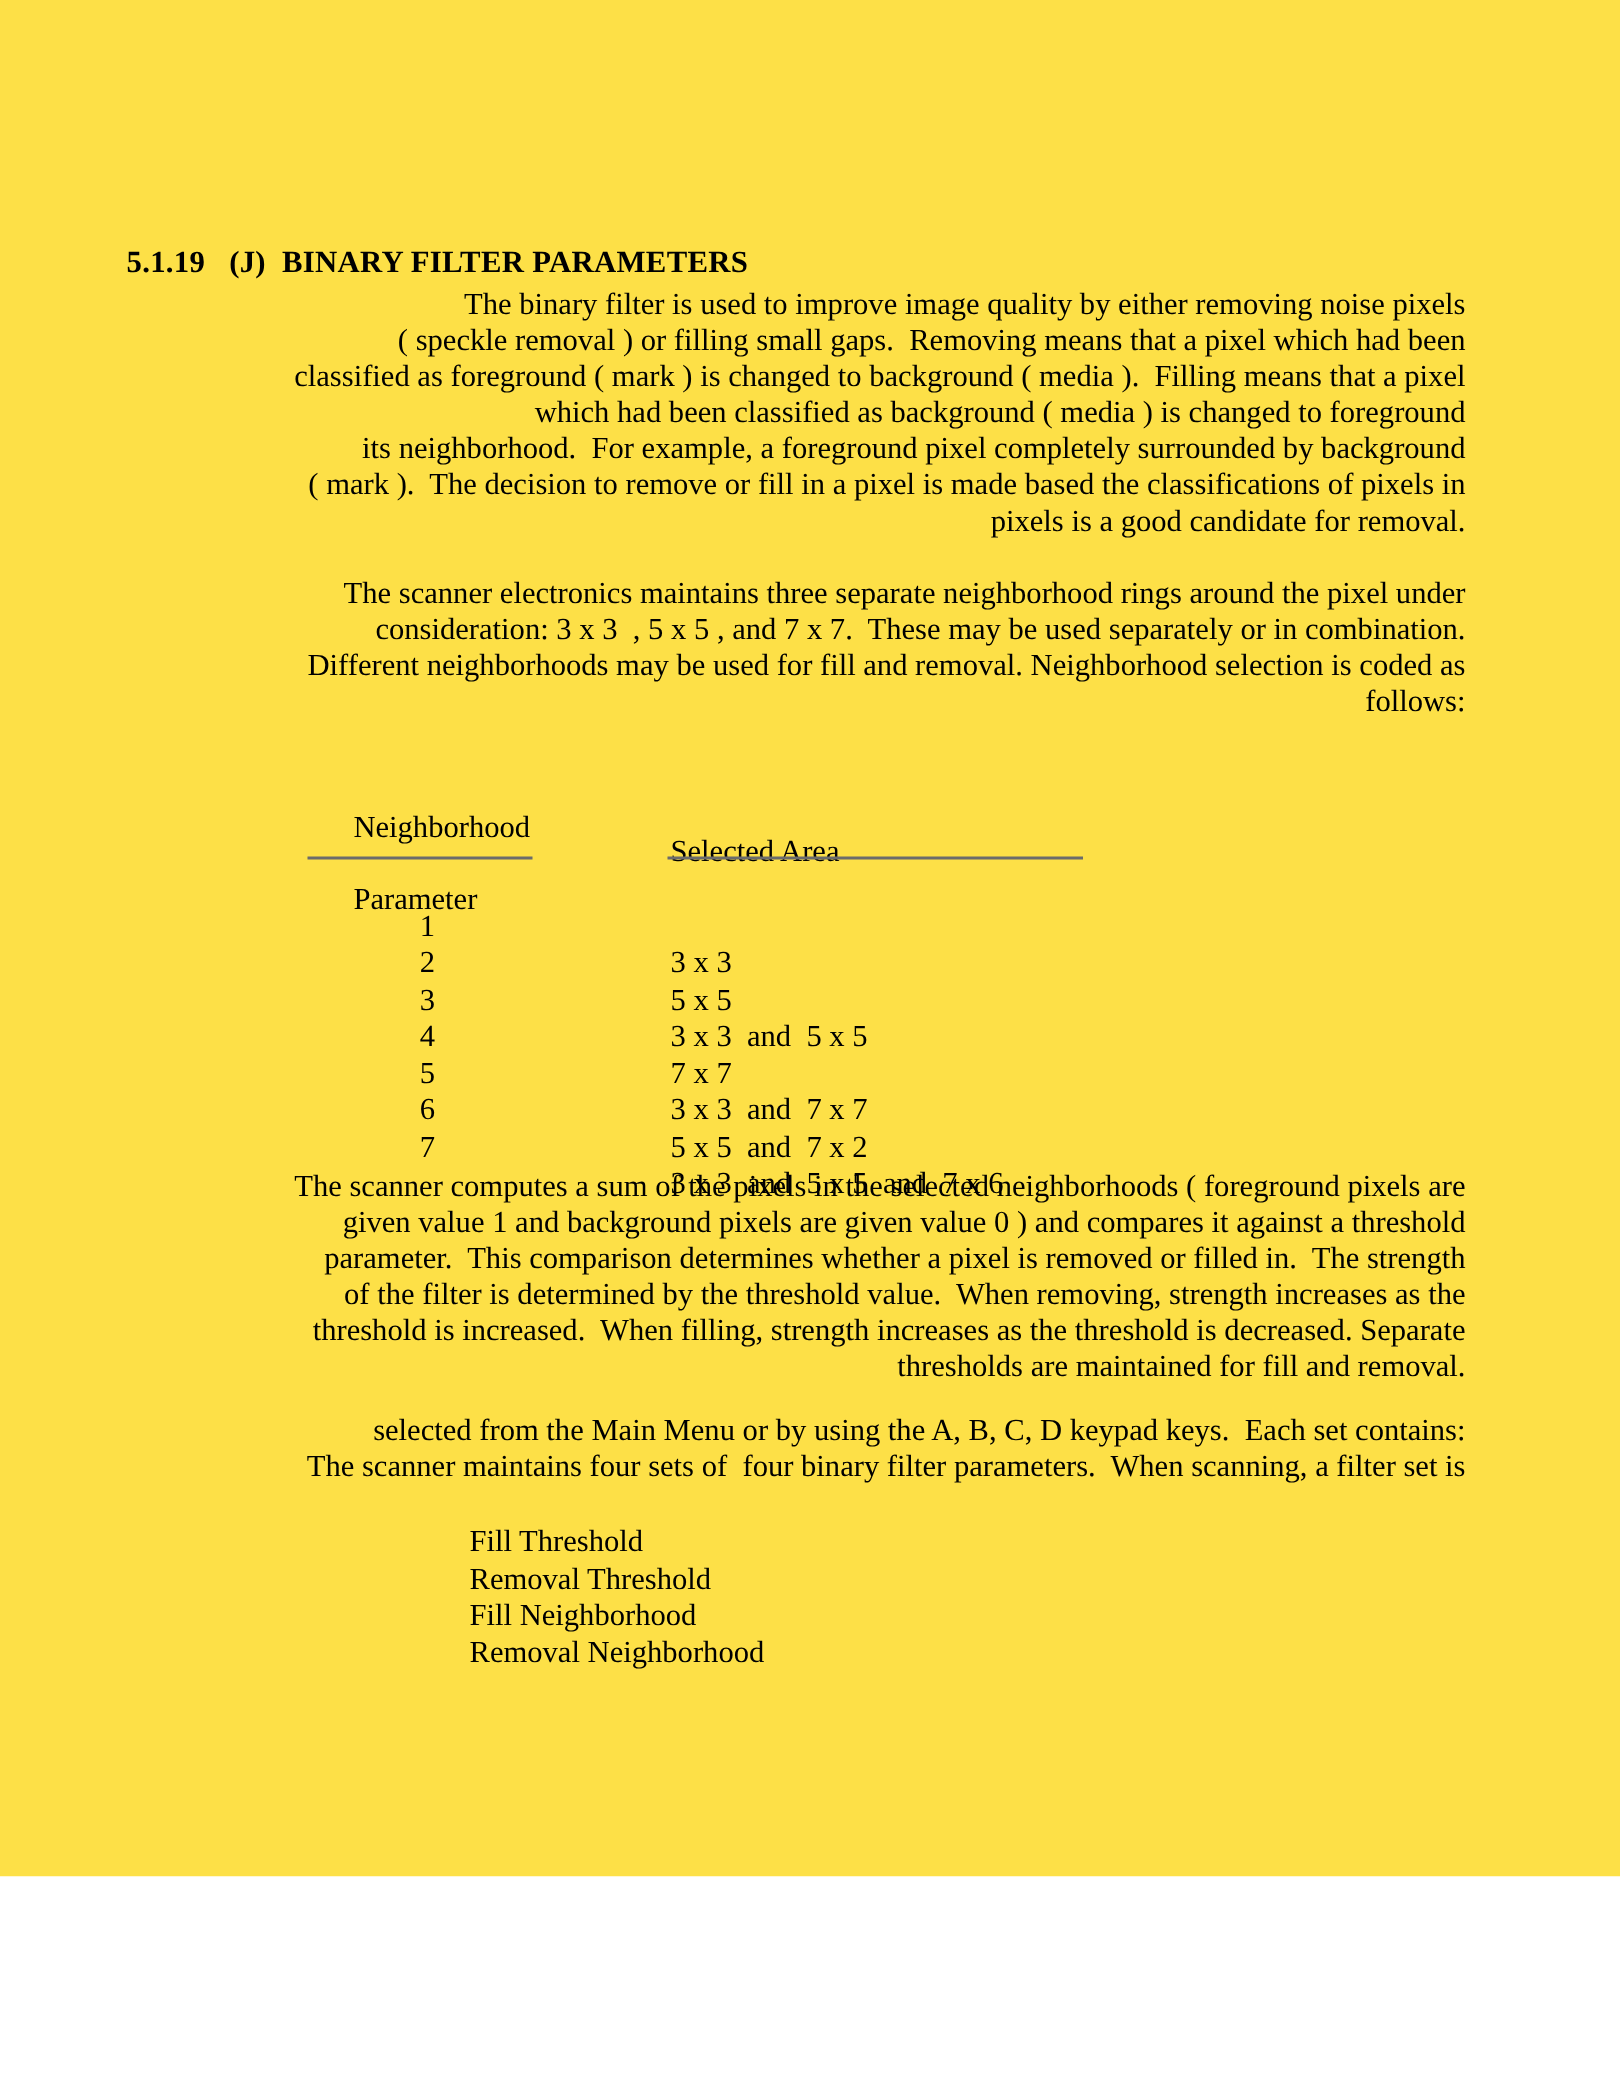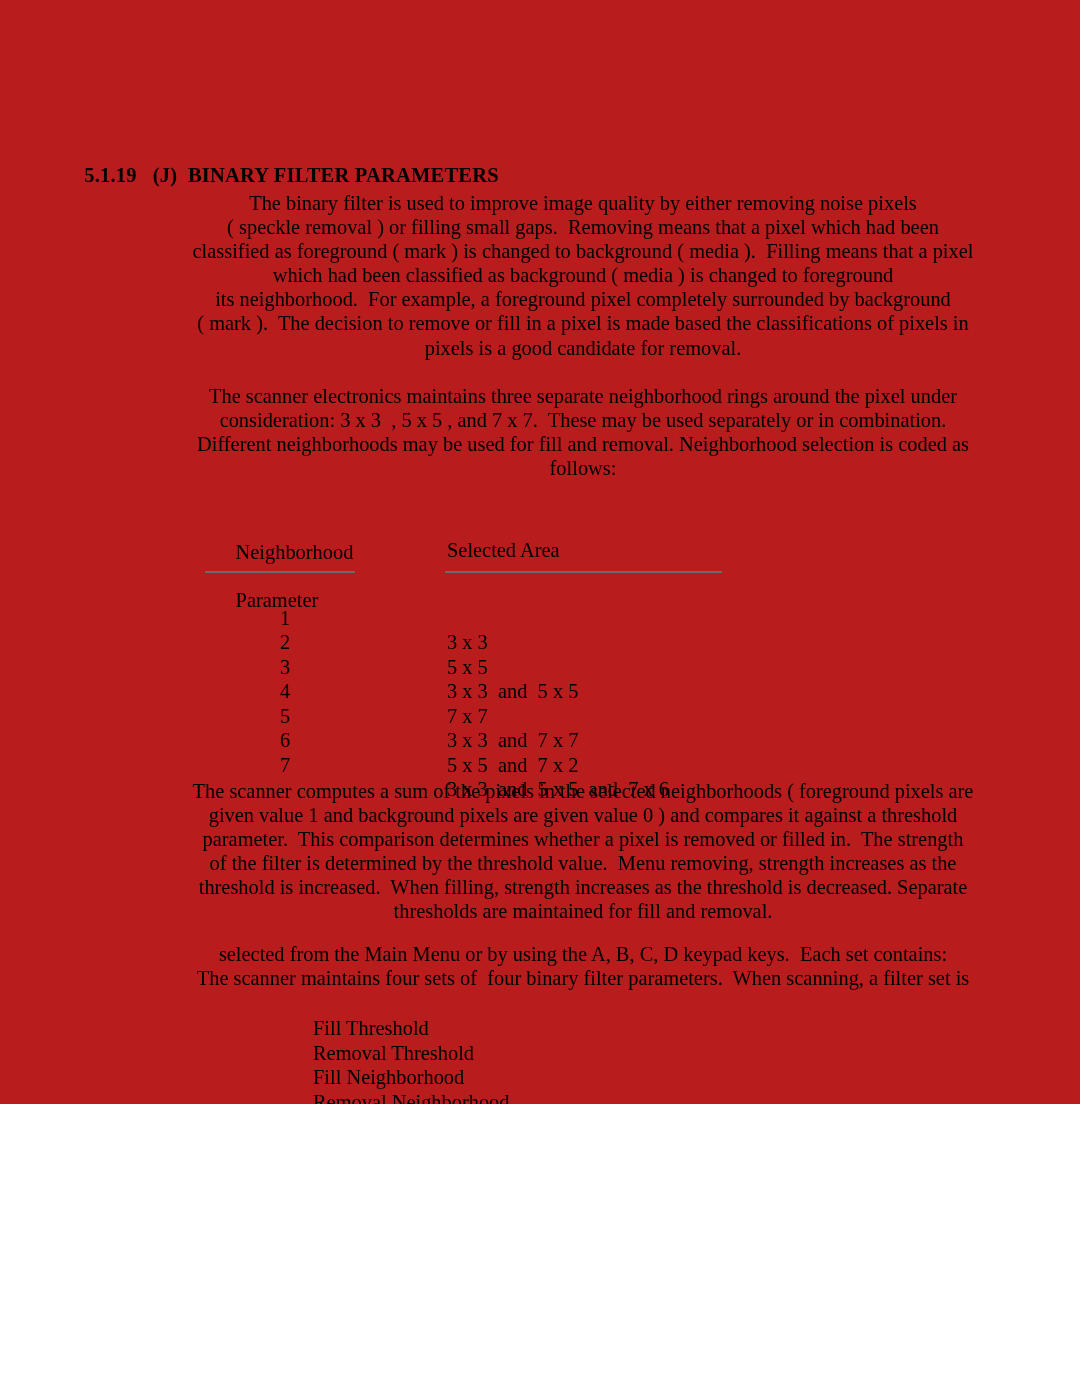--- a/index.html
+++ b/index.html
@@ -5,22 +5,22 @@
 <style>
   html, body {
     margin: 0;
     padding: 0;
     background: #ffffff;
   }
 
   .page {
     position: relative;
     width: 1080px;
-    height: 1104px;
-    background: #b91c1c;
+    height: 1251px;
+    background: #fde047;
     font-family: "Liberation Serif", "DejaVu Serif", serif;
     color: #000000;
     overflow: hidden;
   }
 
   
   .heading {
     position: absolute;
     left: 63px;
     top: 138px;
@@ -34,22 +34,21 @@
   .heading .h-paren { }
   .heading .h-title { }
 
   
   .body-block {
     position: absolute;
     left: 139px;
     width: 838px;
     font-size: 20.4px;
     line-height: 24.1px;
-    text-align: center;
-    margin-left: 25px;
+    text-align: right;
   }
   .body-block .line {
     white-space: pre-wrap;
     display: block;
   }
 
   #para-intro   { top: 191px; }
   #para-rings   { top: 384px; }
   #para-sum     { top: 779px; }
   #para-sets    { top: 942px; }
@@ -68,21 +67,21 @@
     position: absolute;
     left: 205px;
     top: 516px;
     font-size: 20.4px;
     line-height: 24.1px;
     white-space: pre;
   }
   .tbl-head-area {
     position: absolute;
     left: 447px;
-    top: 538px;
+    top: 556px;
     font-size: 20.4px;
     line-height: 24.1px;
     white-space: pre;
   }
 
   .rule {
     position: absolute;
     height: 2px;
     background: #6b6b6b;
   }
@@ -194,21 +193,21 @@
         <span class="cell-param">7</span>
         <span class="cell-area">3 x 3  and  5 x 5  and  7 x 6</span>
       </div>
     </div>
   </div>
 
   <div class="body-block" id="para-sum">
     <span class="line">The scanner computes a sum of the pixels in the selected neighborhoods ( foreground pixels are</span>
     <span class="line">given value 1 and background pixels are given value 0 ) and compares it against a threshold</span>
     <span class="line">parameter.  This comparison determines whether a pixel is removed or filled in.  The strength</span>
-    <span class="line">of the filter is determined by the threshold value.  Menu removing, strength increases as the</span>
+    <span class="line">of the filter is determined by the threshold value.  When removing, strength increases as the</span>
     <span class="line">threshold is increased.  When filling, strength increases as the threshold is decreased. Separate</span>
     <span class="line">thresholds are maintained for fill and removal.</span>
   </div>
 
   <div class="body-block" id="para-sets">
     <span class="line">selected from the Main Menu or by using the A, B, C, D keypad keys.  Each set contains:</span>
     <span class="line">The scanner maintains four sets of  four binary filter parameters.  When scanning, a filter set is</span>
   </div>
 
   <div class="param-list">

